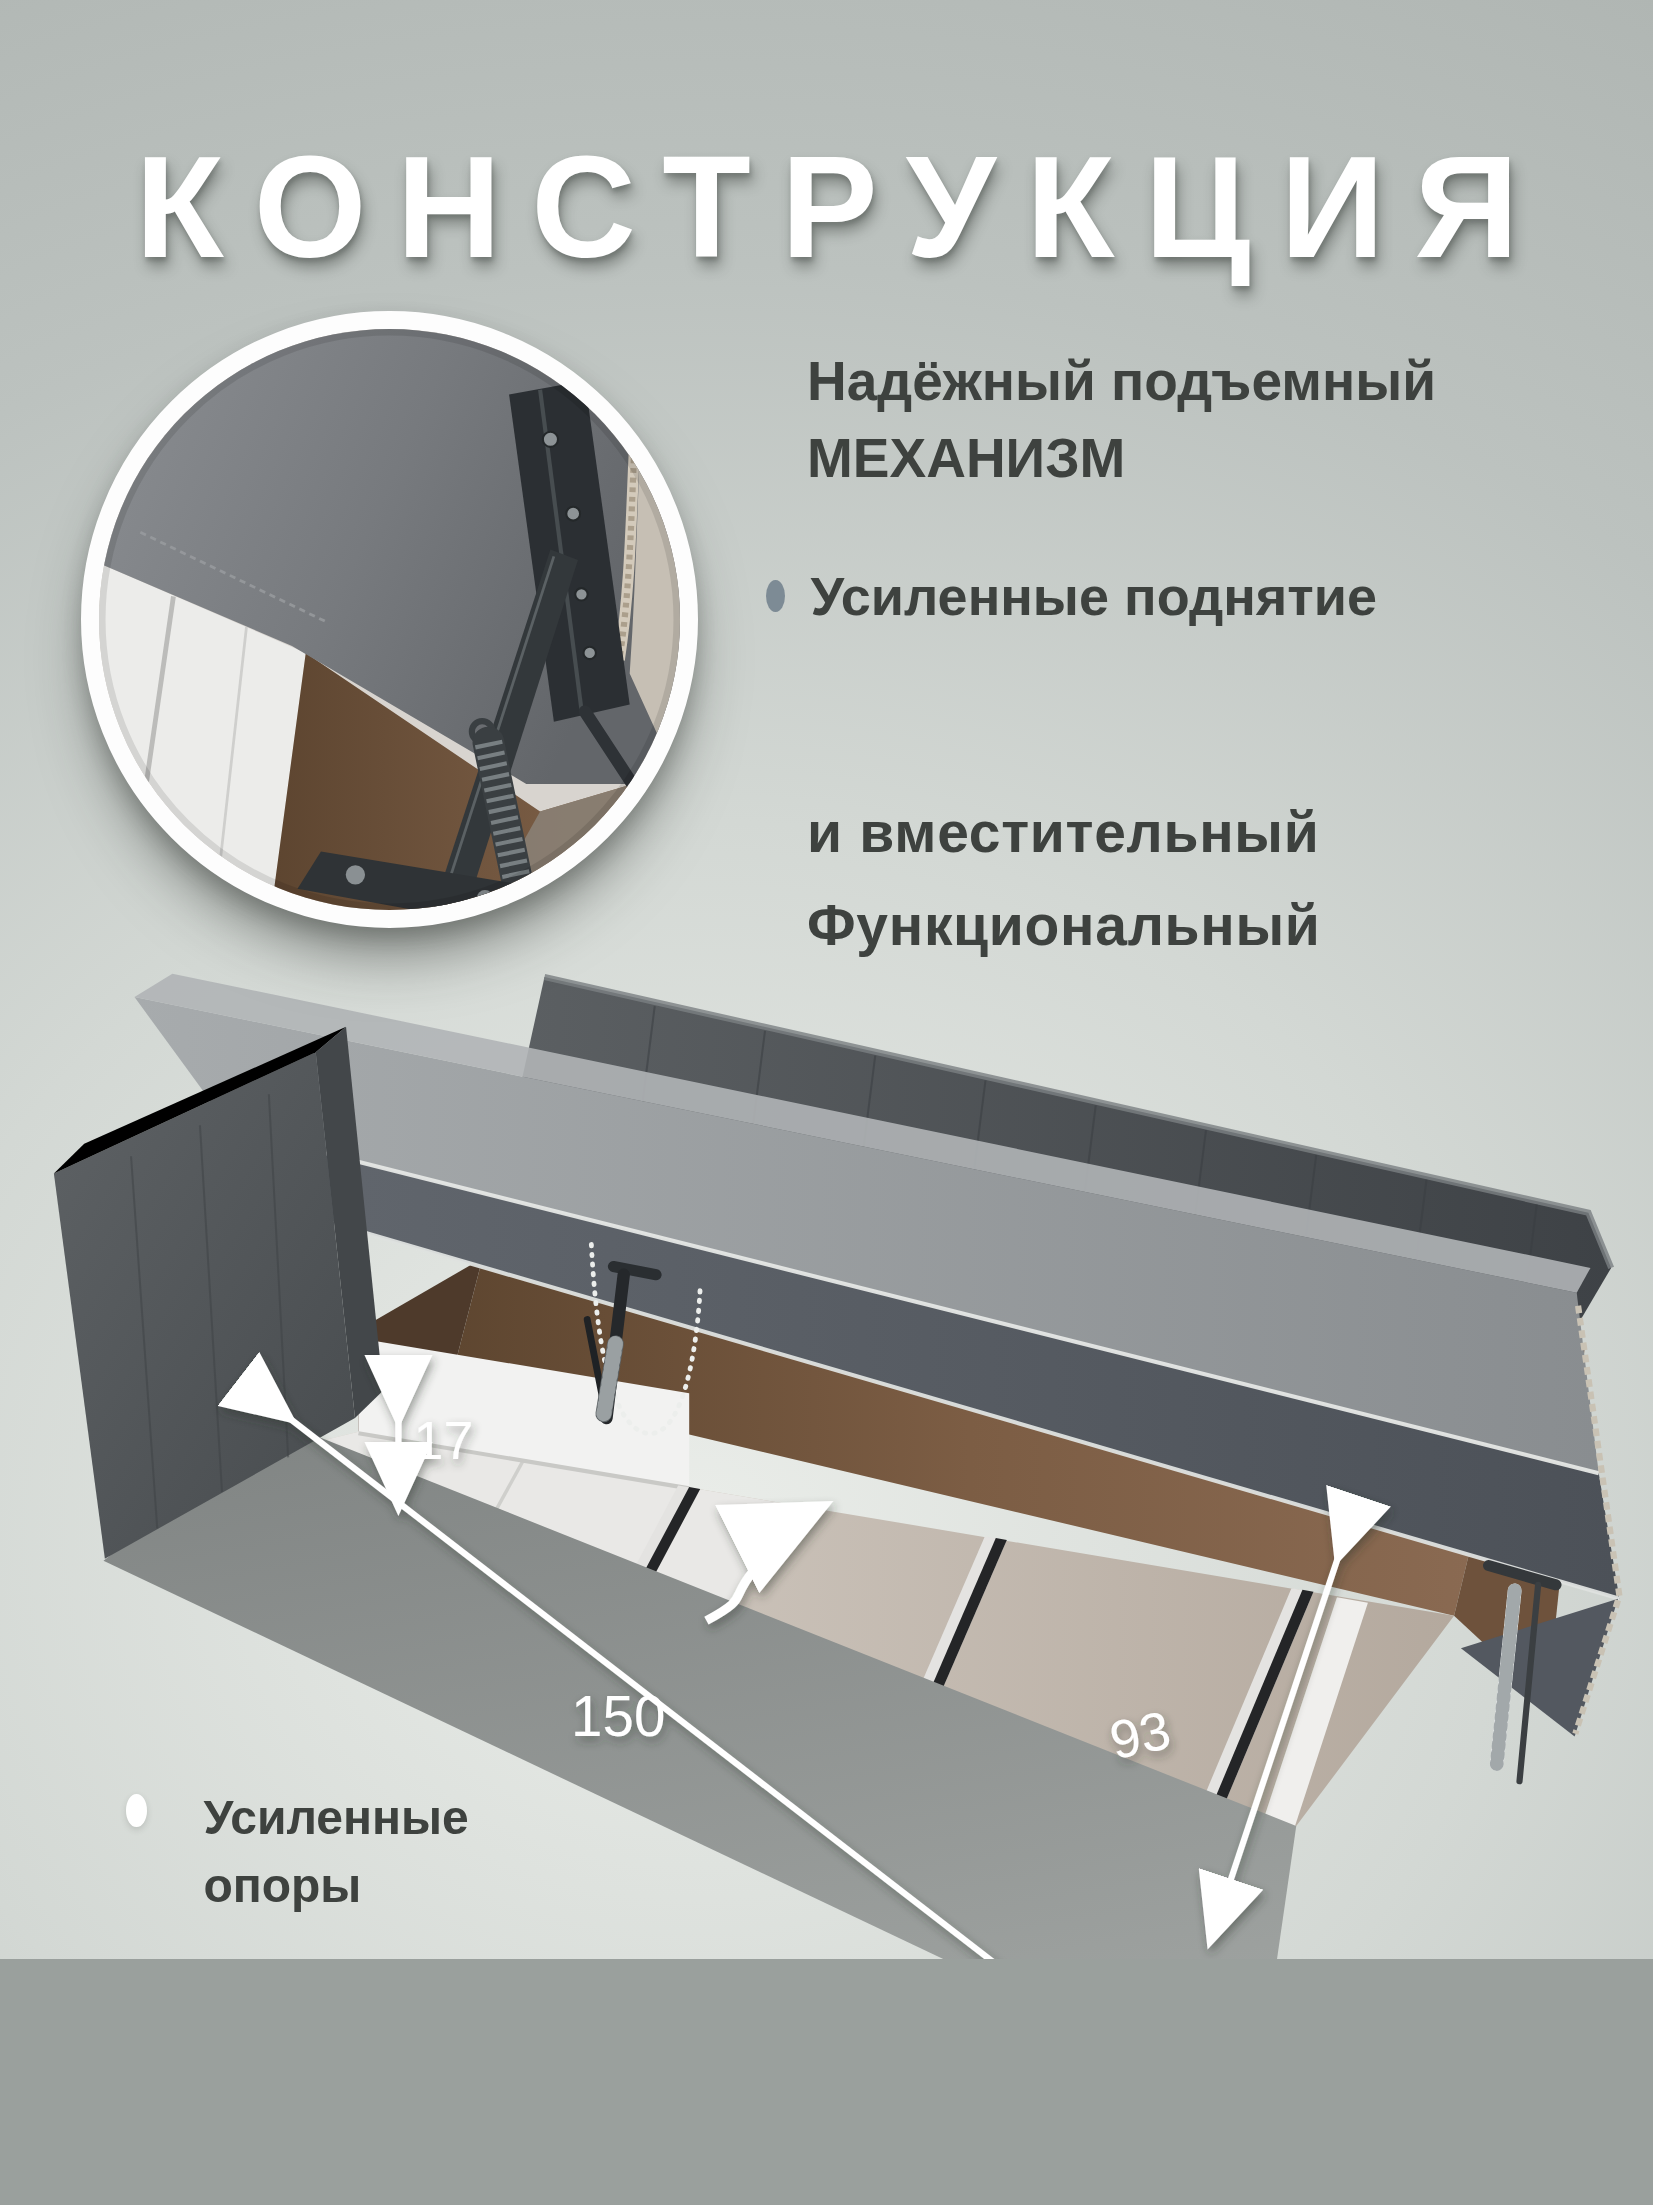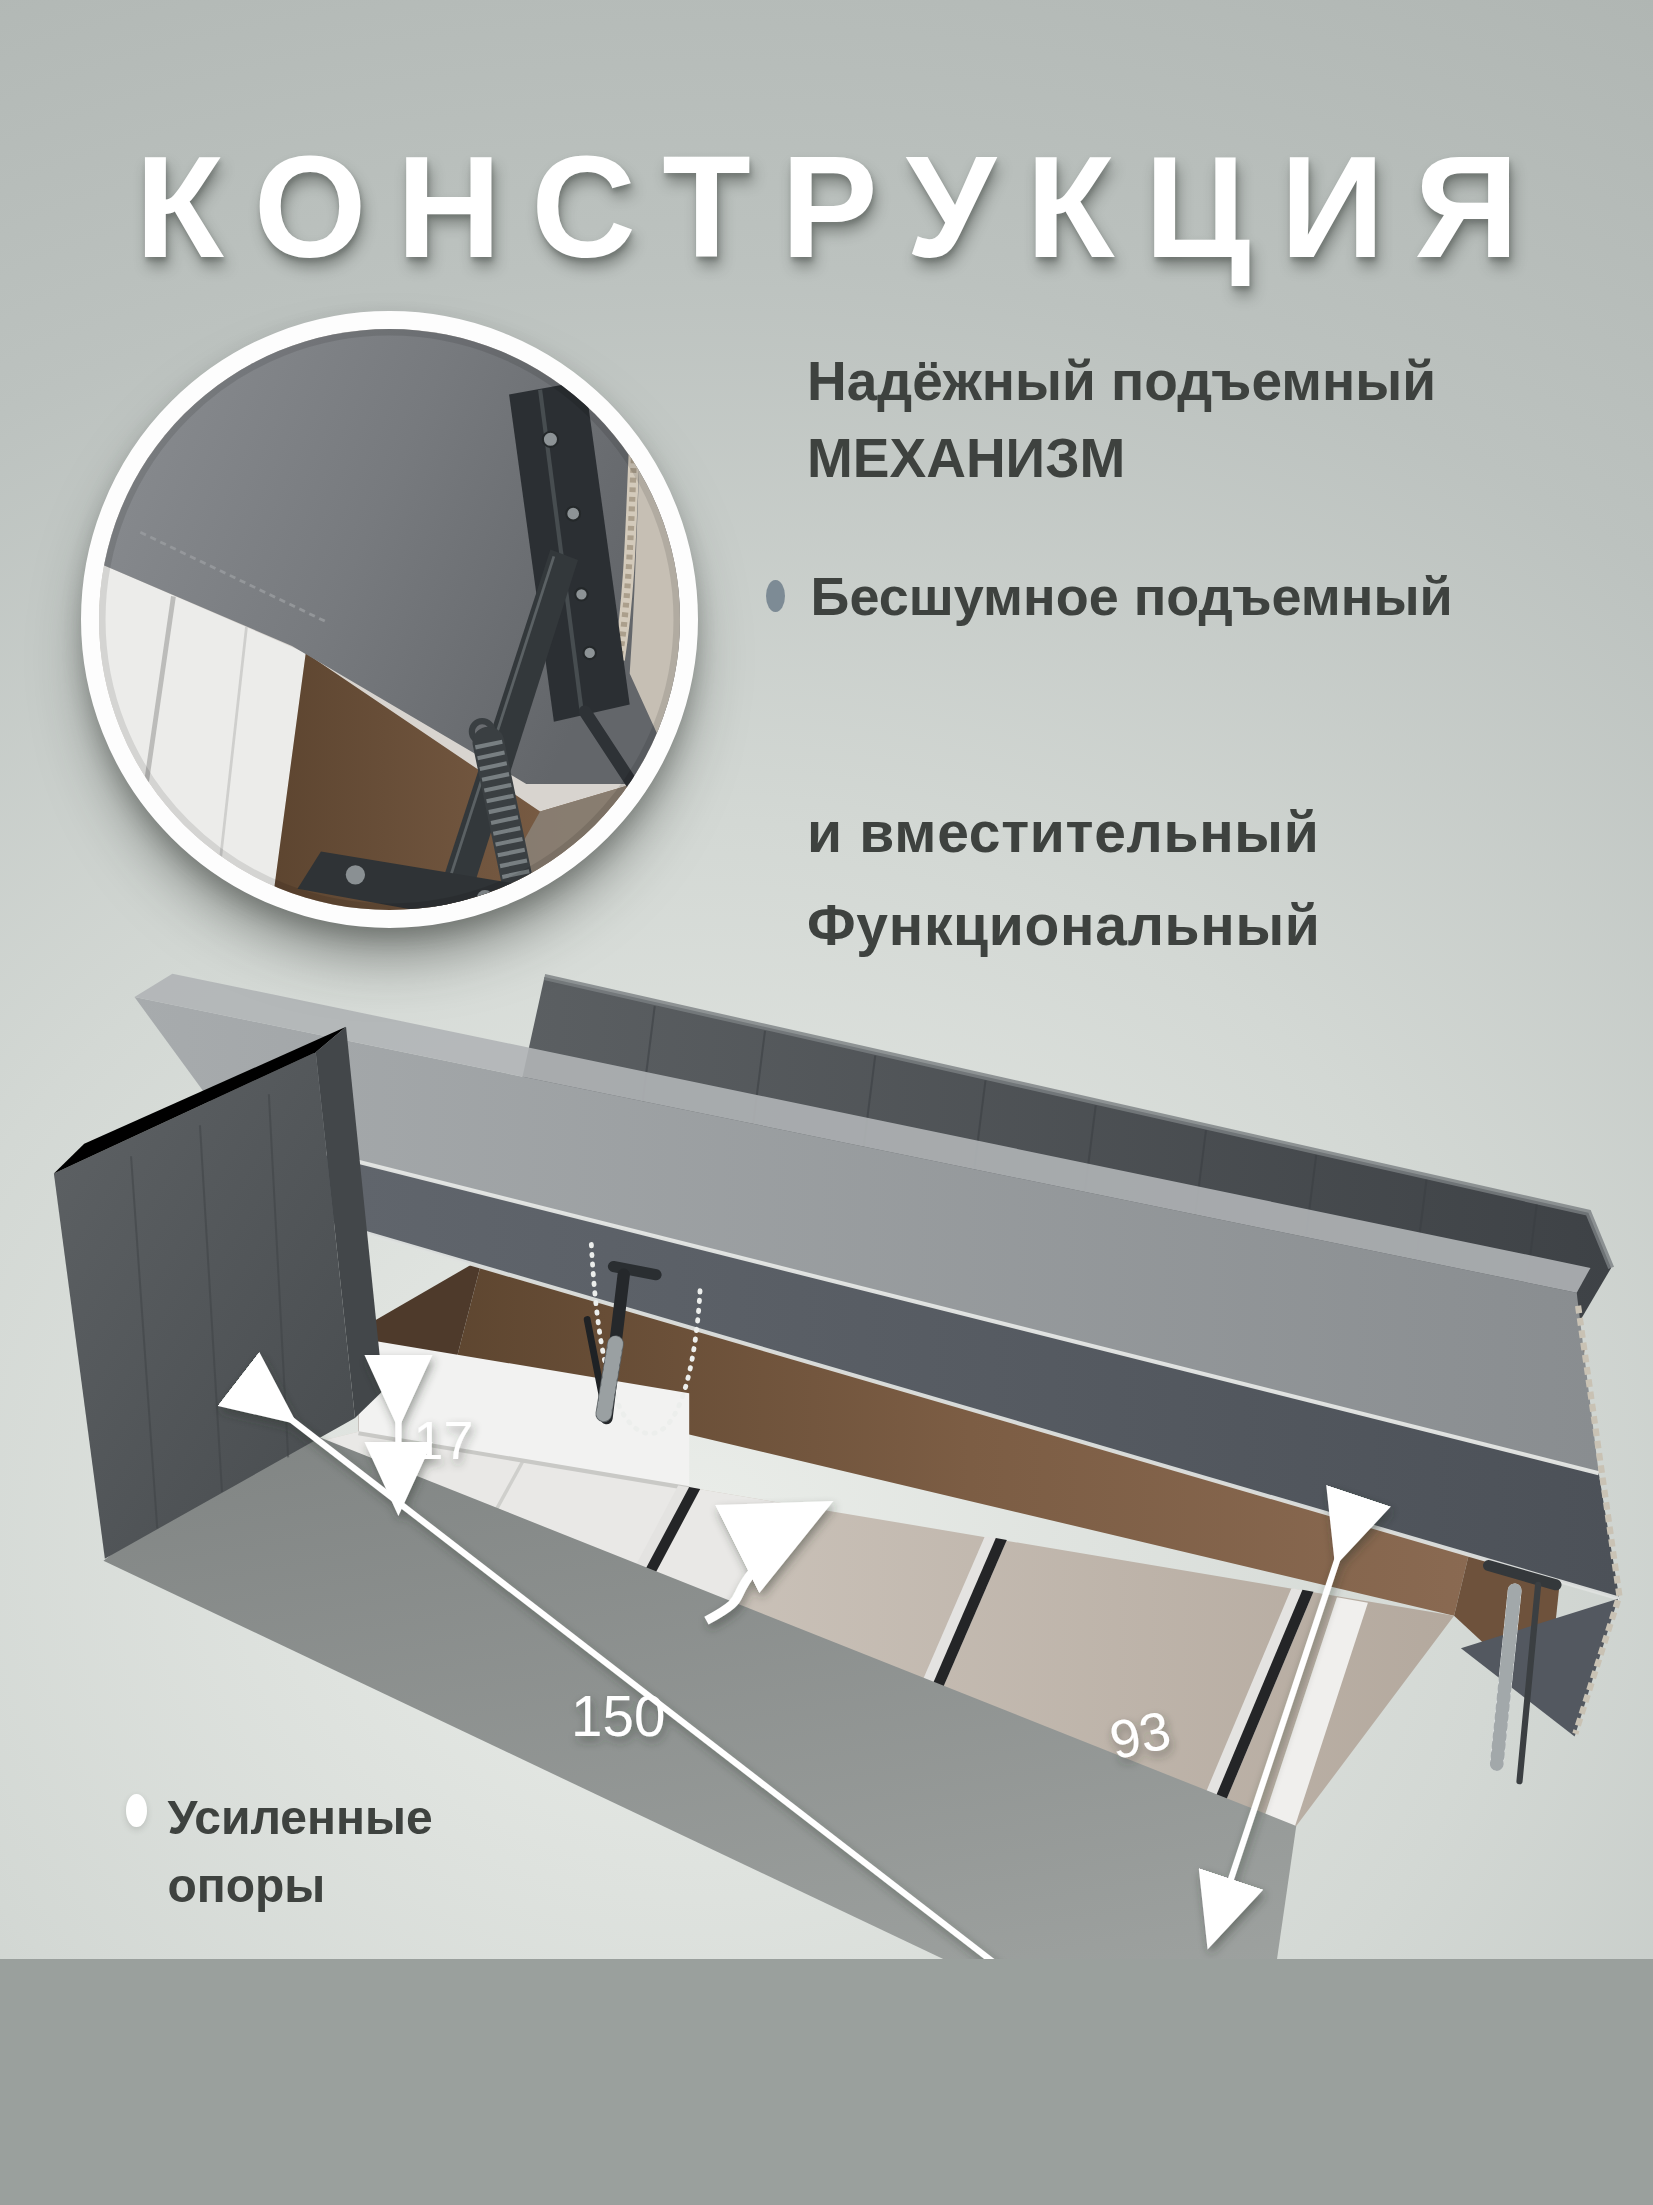--- a/index.html
+++ b/index.html
@@ -27,21 +27,21 @@
   .circle-inset svg{display:block;width:100%;height:100%;}
   
   .feature{color:#3e423f;white-space:nowrap;margin-left:40px;}
   .f1{left:767px;top:343px;font-size:55px;font-weight:700;line-height:77px;}
   .bullet-row{left:766px;top:565px;display:flex;align-items:center;}
   .dot{border-radius:50%;flex:0 0 auto;}
   .dot-blue{width:18.6px;height:32px;background:#7d8b95;margin-right:26px;}
   .bullet-label{font-size:54px;font-weight:700;color:#3e423f;white-space:nowrap;}
   .f2{left:767px;top:786px;font-size:57px;font-weight:700;line-height:93px;letter-spacing:0.7px;}
   
-  .supports-row{left:126px;top:1784px;display:flex;align-items:flex-start;}
+  .supports-row{left:126px;top:1784px;display:flex;align-items:flex-start;gap:36px;}
   .dot-white{width:20.7px;height:33px;background:#ffffff;margin-right:20.7px;margin-top:9.6px;
              box-shadow:0 2.8px 6.9px rgba(60,64,60,.18);}
   .supports-text{font-size:48px;font-weight:700;color:#3e423f;line-height:68px;white-space:nowrap;}
   
   .scene{left:0;top:0;width:1654px;height:2205px;}
   
   .logo{left:103px;top:1970px;width:262px;height:159px;}
   text{font-family:"Liberation Sans",sans-serif;}
   .serif{font-family:"Liberation Serif",serif;}
 </style>
@@ -249,21 +249,21 @@
     </svg>
   </div>
 
   <div class="abs feature f1">
     <div>Надёжный подъемный</div>
     <div>МЕХАНИЗМ</div>
   </div>
 
   <div class="abs bullet-row">
     <span class="dot dot-blue"></span>
-    <span class="bullet-label">Бесшумное подъемный</span>
+    <span class="bullet-label">Усиленные поднятие</span>
   </div>
 
   <div class="abs feature f2">
     <div>и вместительный</div>
     <div>Функциональный</div>
   </div>
 
   <div class="abs supports-row">
     <span class="dot dot-white"></span>
     <div class="supports-text">

